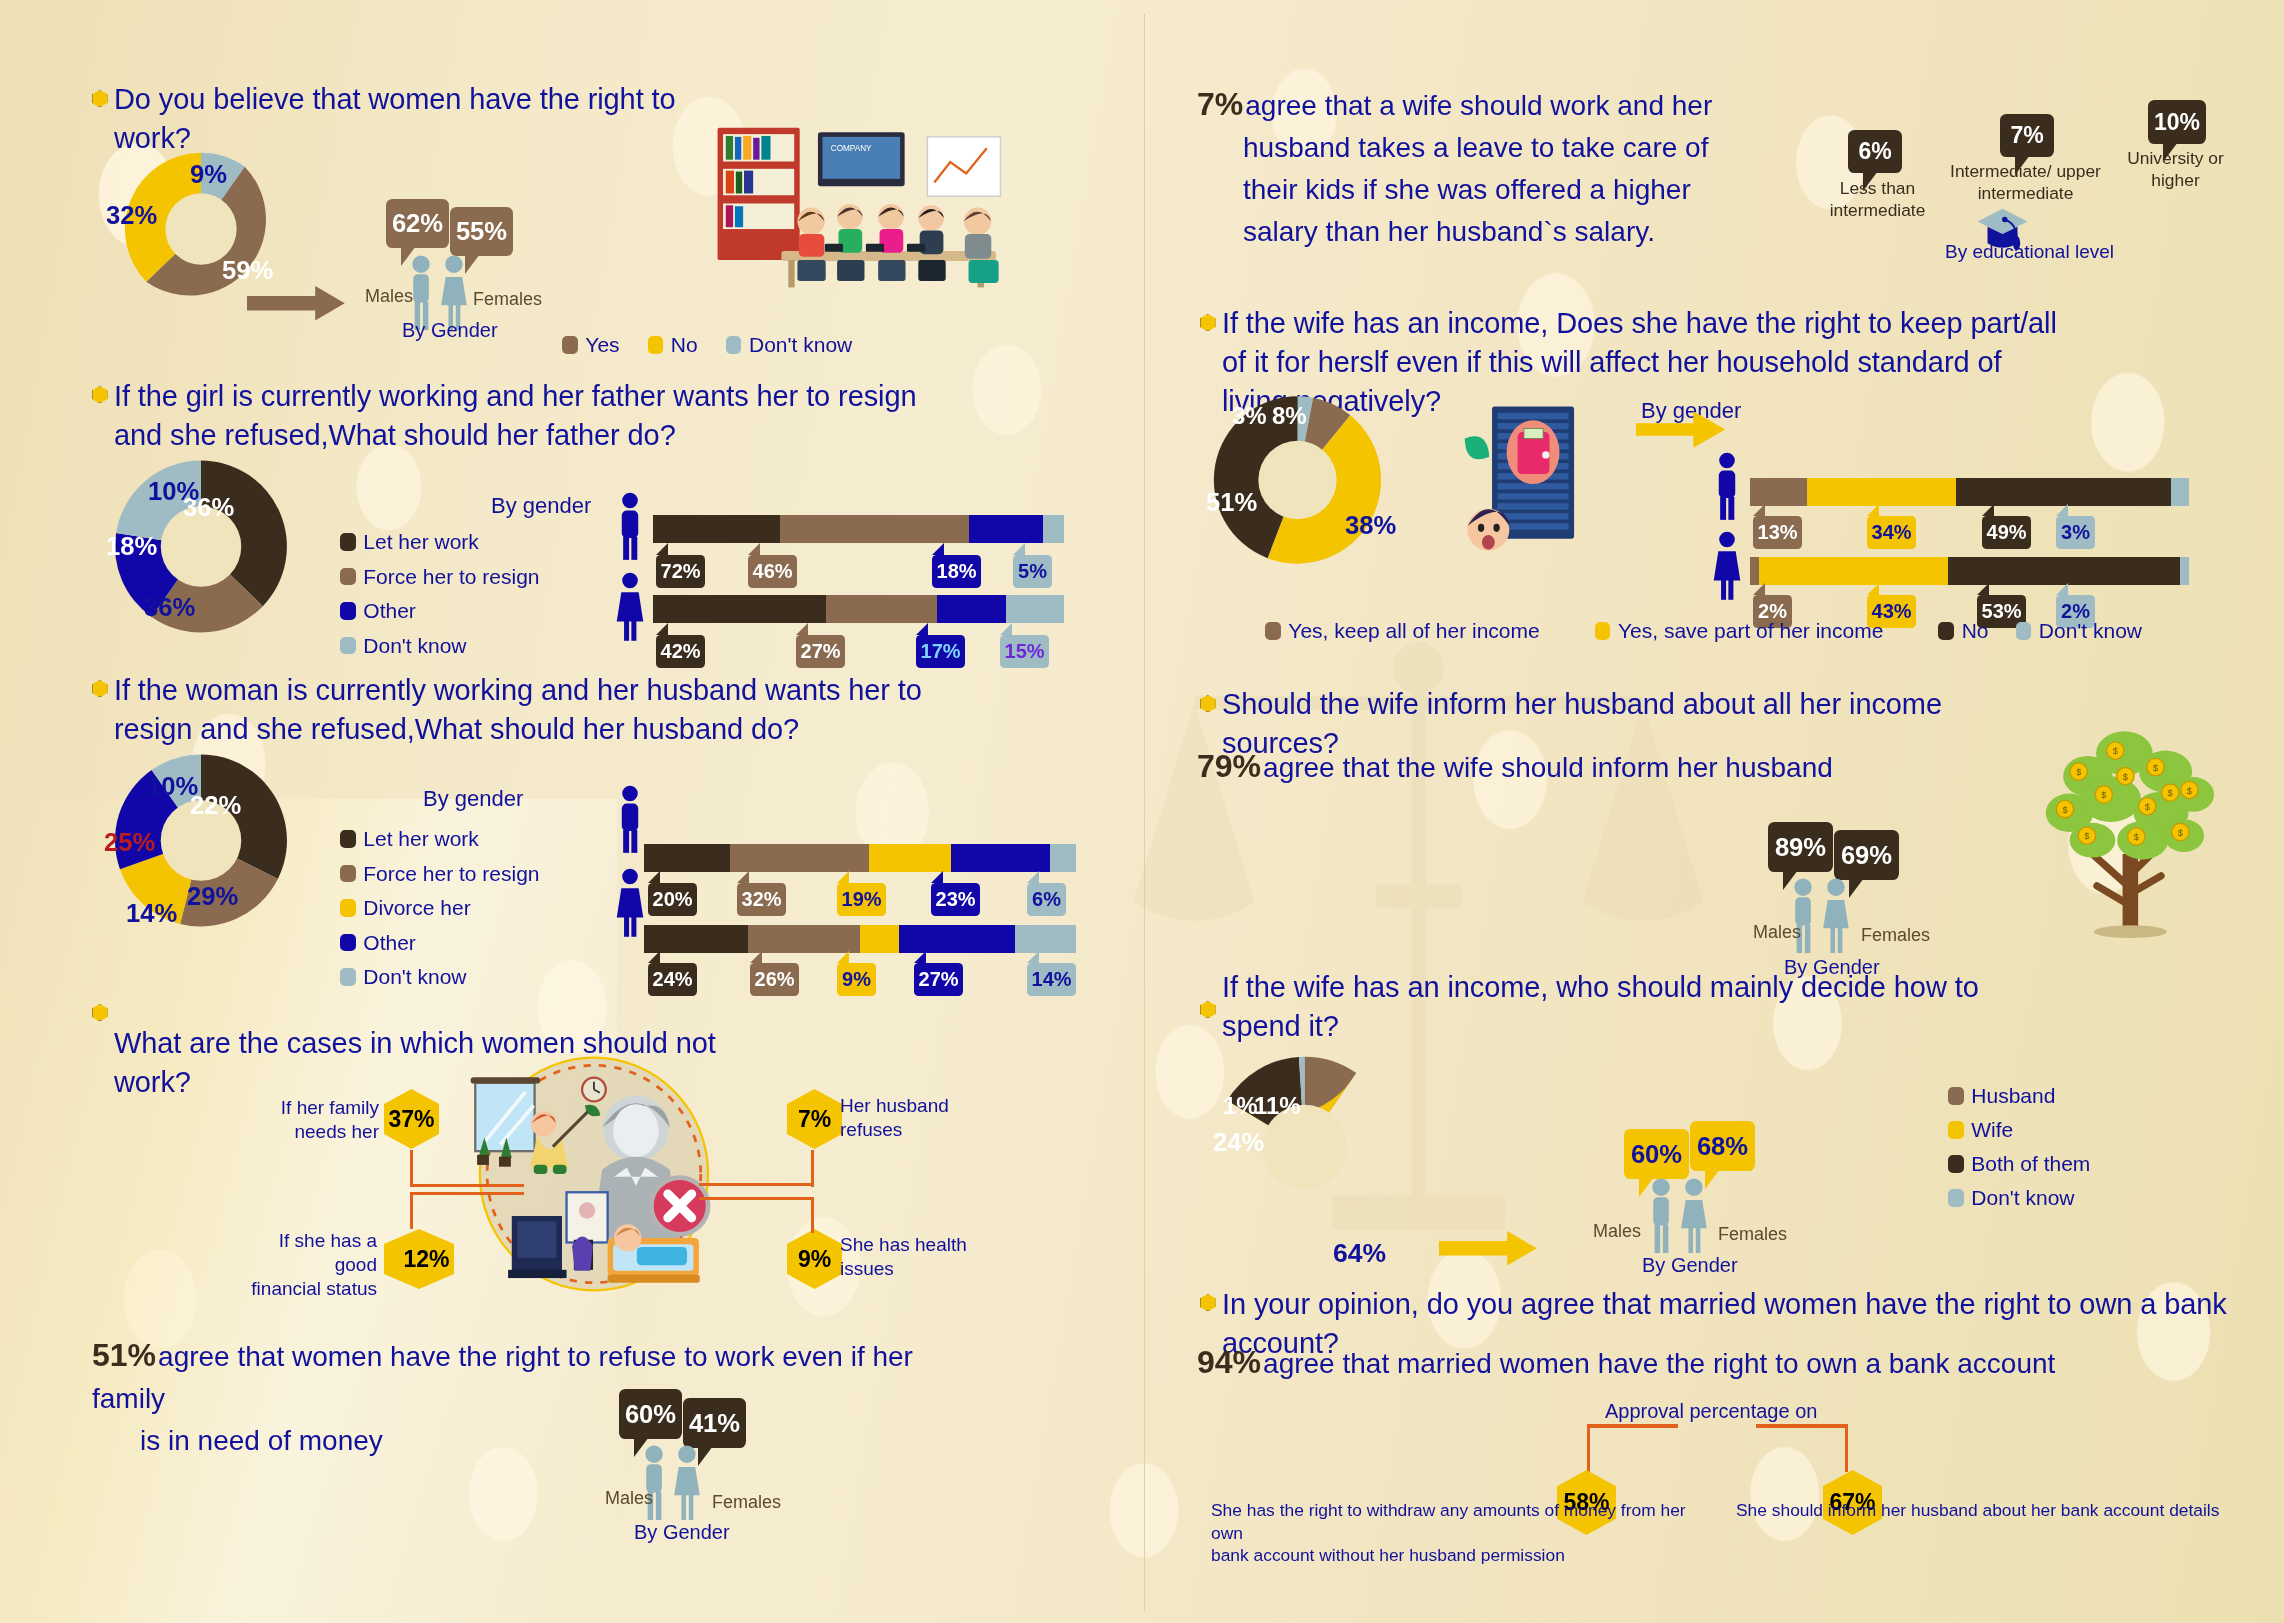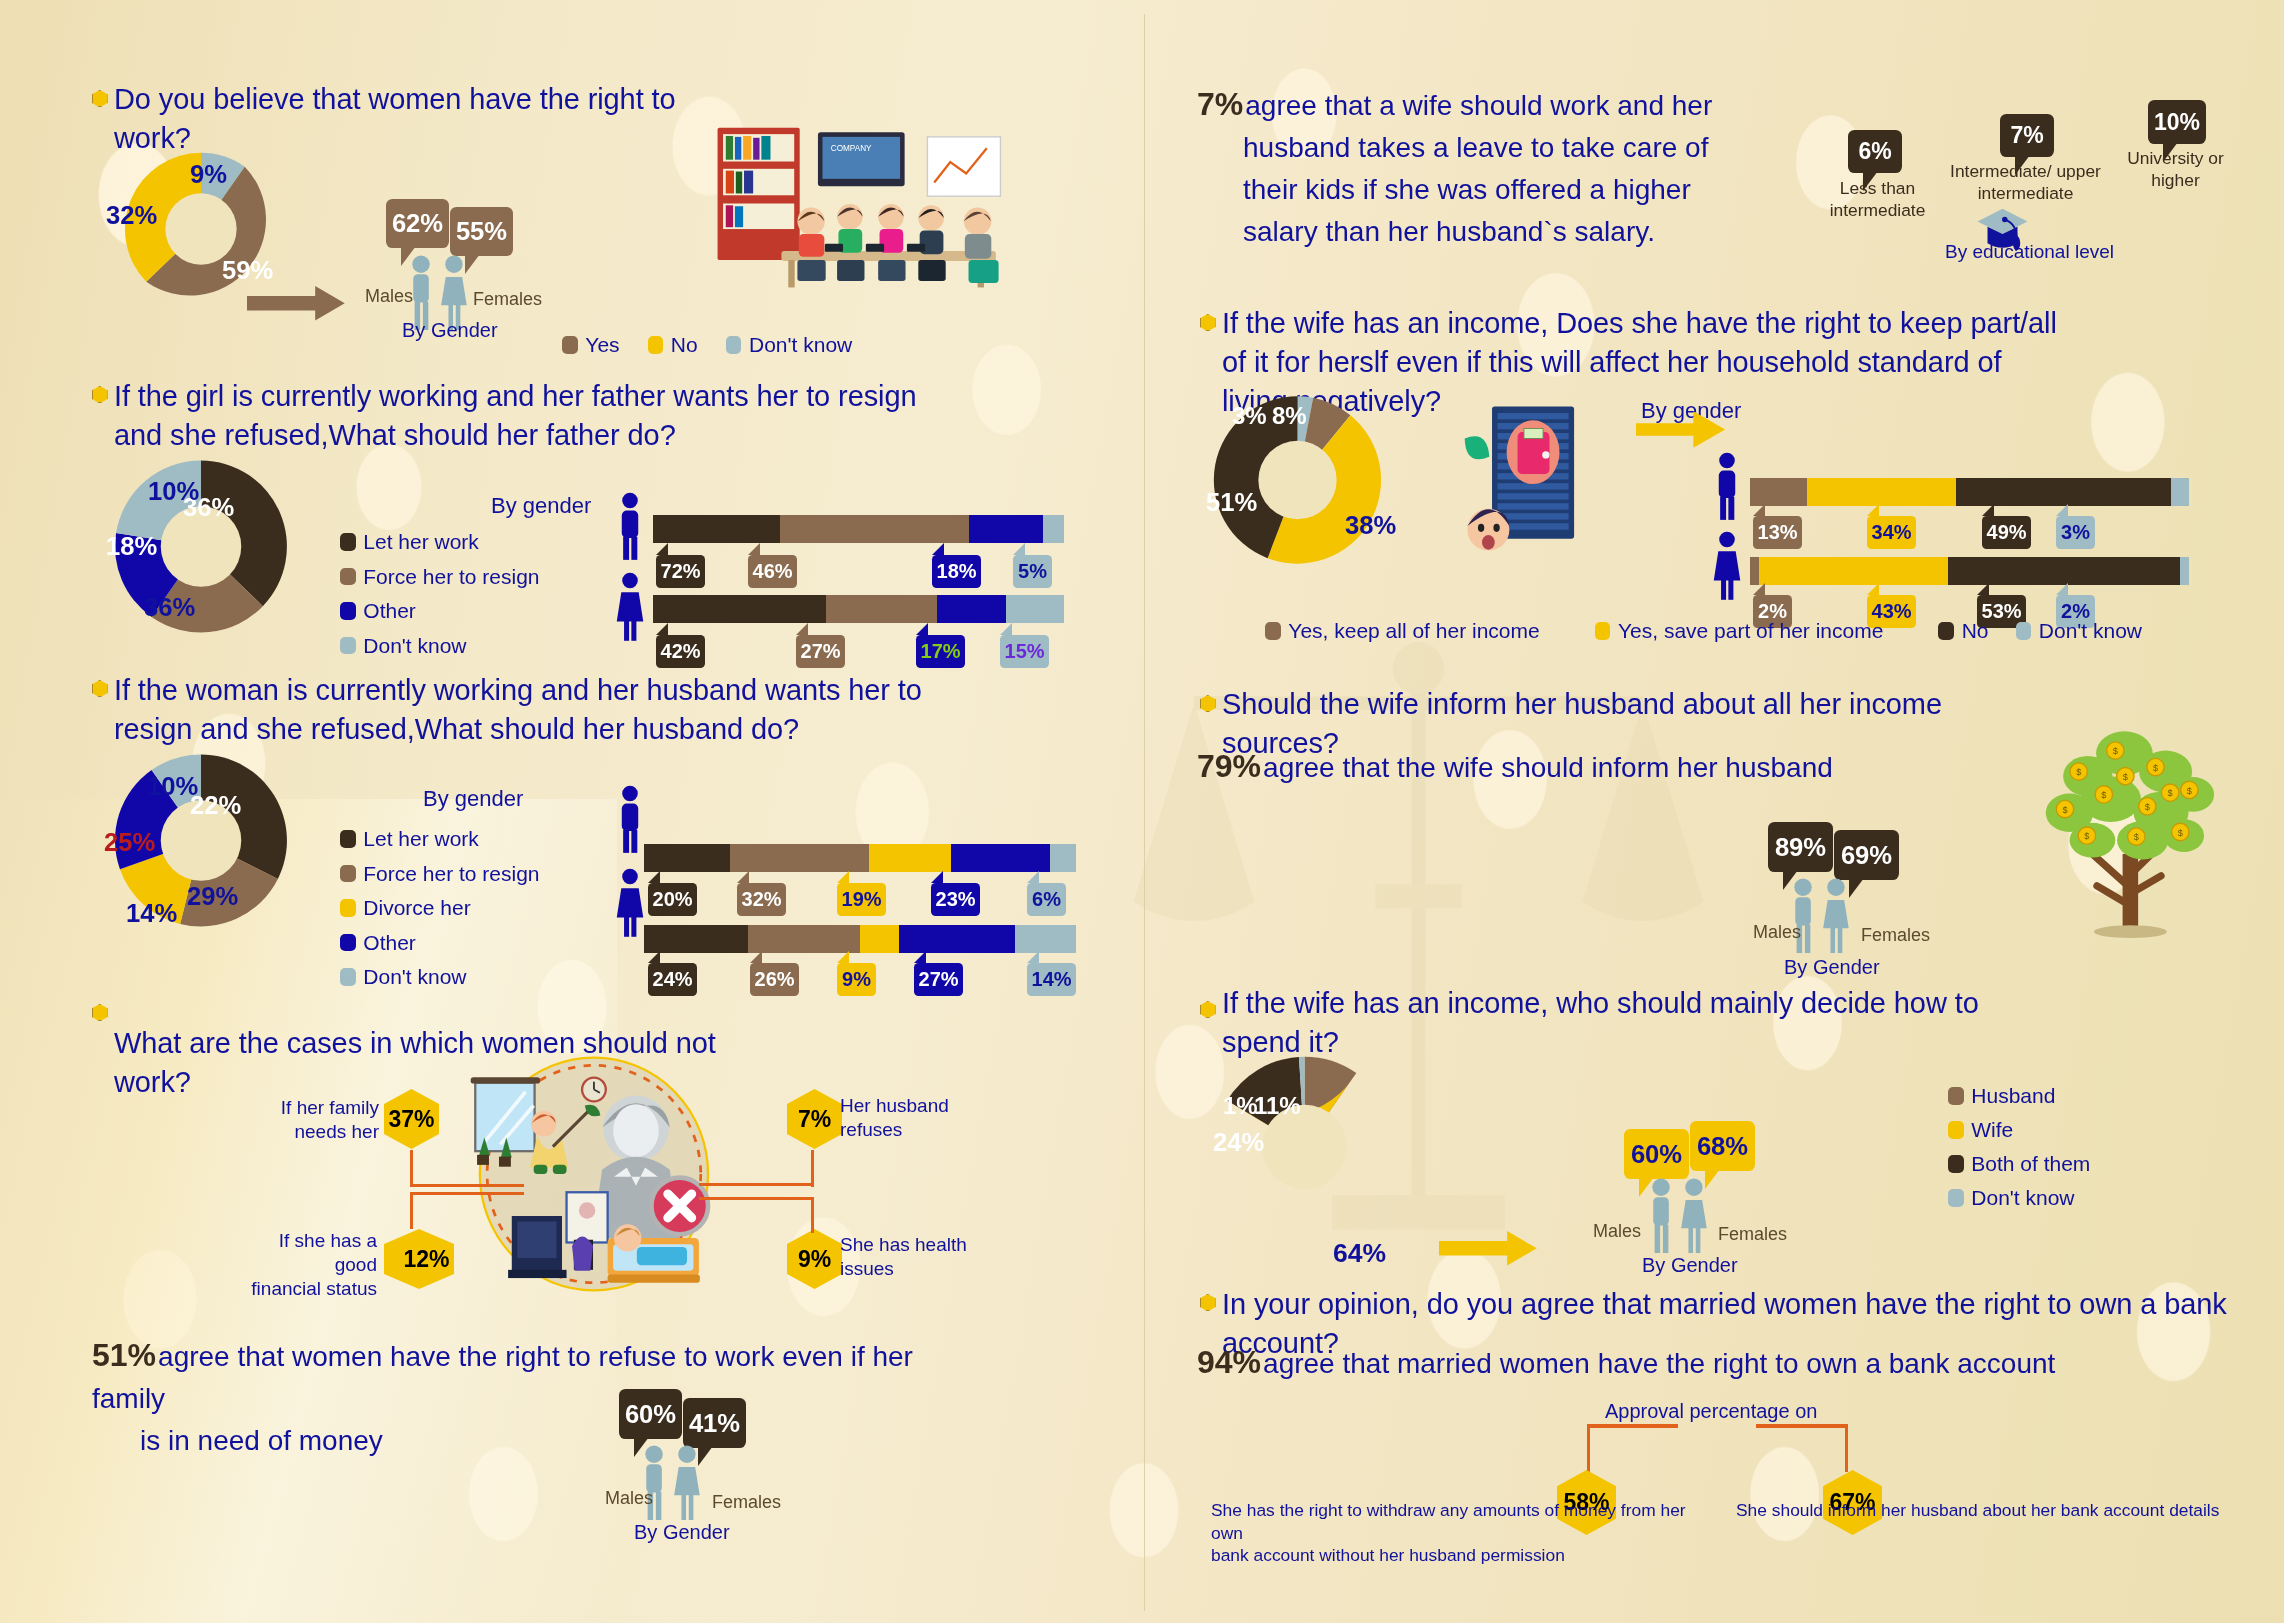--- a/index.html
+++ b/index.html
@@ -347,21 +347,21 @@
   <div style="width:17%;background:#1107a8;"></div>
   <div style="width:14%;background:#9fbcc4;"></div>
 </div>
 <div class="tag" style="left: 656px; top: 635px; background: rgb(59, 45, 30); color: rgb(59, 45, 30); --c: x;">
     <span style="color: rgb(255, 255, 255); position: relative;">42%</span>
   </div>
 <div class="tag" style="left: 796px; top: 635px; background: rgb(138, 107, 79); color: rgb(138, 107, 79); --c: x;">
     <span style="color: rgb(255, 255, 255); position: relative;">27%</span>
   </div>
 <div class="tag" style="left: 916px; top: 635px; background: rgb(17, 7, 168); color: rgb(17, 7, 168); --c: x;">
-    <span style="color: #84cc16; position: relative;">17%</span>
+    <span style="color: #7dd3fc; position: relative;">17%</span>
   </div>
 <div class="tag" style="left: 1000px; top: 635px; background: rgb(159, 188, 196); color: rgb(159, 188, 196); --c: x;">
     <span style="color: #6d28d9; position: relative;">15%</span>
   </div>
 
 <div class="hexbullet" style="left:92px;top:680px;"></div>
 <div class="qtitle" style="left:114px;top:671px;width:868px;">If the woman is currently working and her husband wants her to resign and she refused,What should her husband do?</div>
 
 <svg style="position:absolute;left:98px;top:749px;" width="206" height="183" viewBox="0 0 100 100">
   <g transform="translate(50,50)">
@@ -805,21 +805,21 @@
       <path d="M100 50 L136 50 L146 112 L90 112 Z"></path>
     <rect x="106" y="110" width="10" height="56"></rect>
       <rect x="122" y="110" width="10" height="56"></rect>
   </g>
 </svg>
 <div class="gcap" style="left:1753px;top:922px;">Males</div>
 <div class="gcap" style="left:1861px;top:925px;">Females</div>
 <div class="bycap" style="left:1784px;top:956px;">By Gender</div>
 
 <div class="hexbullet" style="left:1200px;top:1001px;"></div>
-<div class="qtitle" style="left:1222px;top:968px;width:822px;margin-top:16px;">If the wife has an income, who should mainly decide how to spend it?</div>
+<div class="qtitle" style="left:1222px;top:968px;width:822px;">If the wife has an income, who should mainly decide how to spend it?</div>
 
 <svg style="position:absolute;left:1197px;top:1051px;" width="215" height="192" viewBox="0 0 100 100">
   <g transform="translate(50,50)">
     <path d="M0 0 L0 -47 A47 47 0 0 1 27.0 -38.5 Z" fill="#8a6b4f"></path>
     <path d="M0 0 L27.0 -38.5 A47 47 0 0 1 -40.3 -24.2 Z" fill="#f5c400"></path>
     <path d="M0 0 L-40.3 -24.2 A47 47 0 0 1 -2.9 -46.9 Z" fill="#3b2d1e"></path>
     <path d="M0 0 L-2.9 -46.9 A47 47 0 0 1 0 -47 Z" fill="#9fbcc4"></path>
     <circle cx="0" cy="0" r="22" fill="#f0e4bd"></circle>
   </g>
 </svg>

